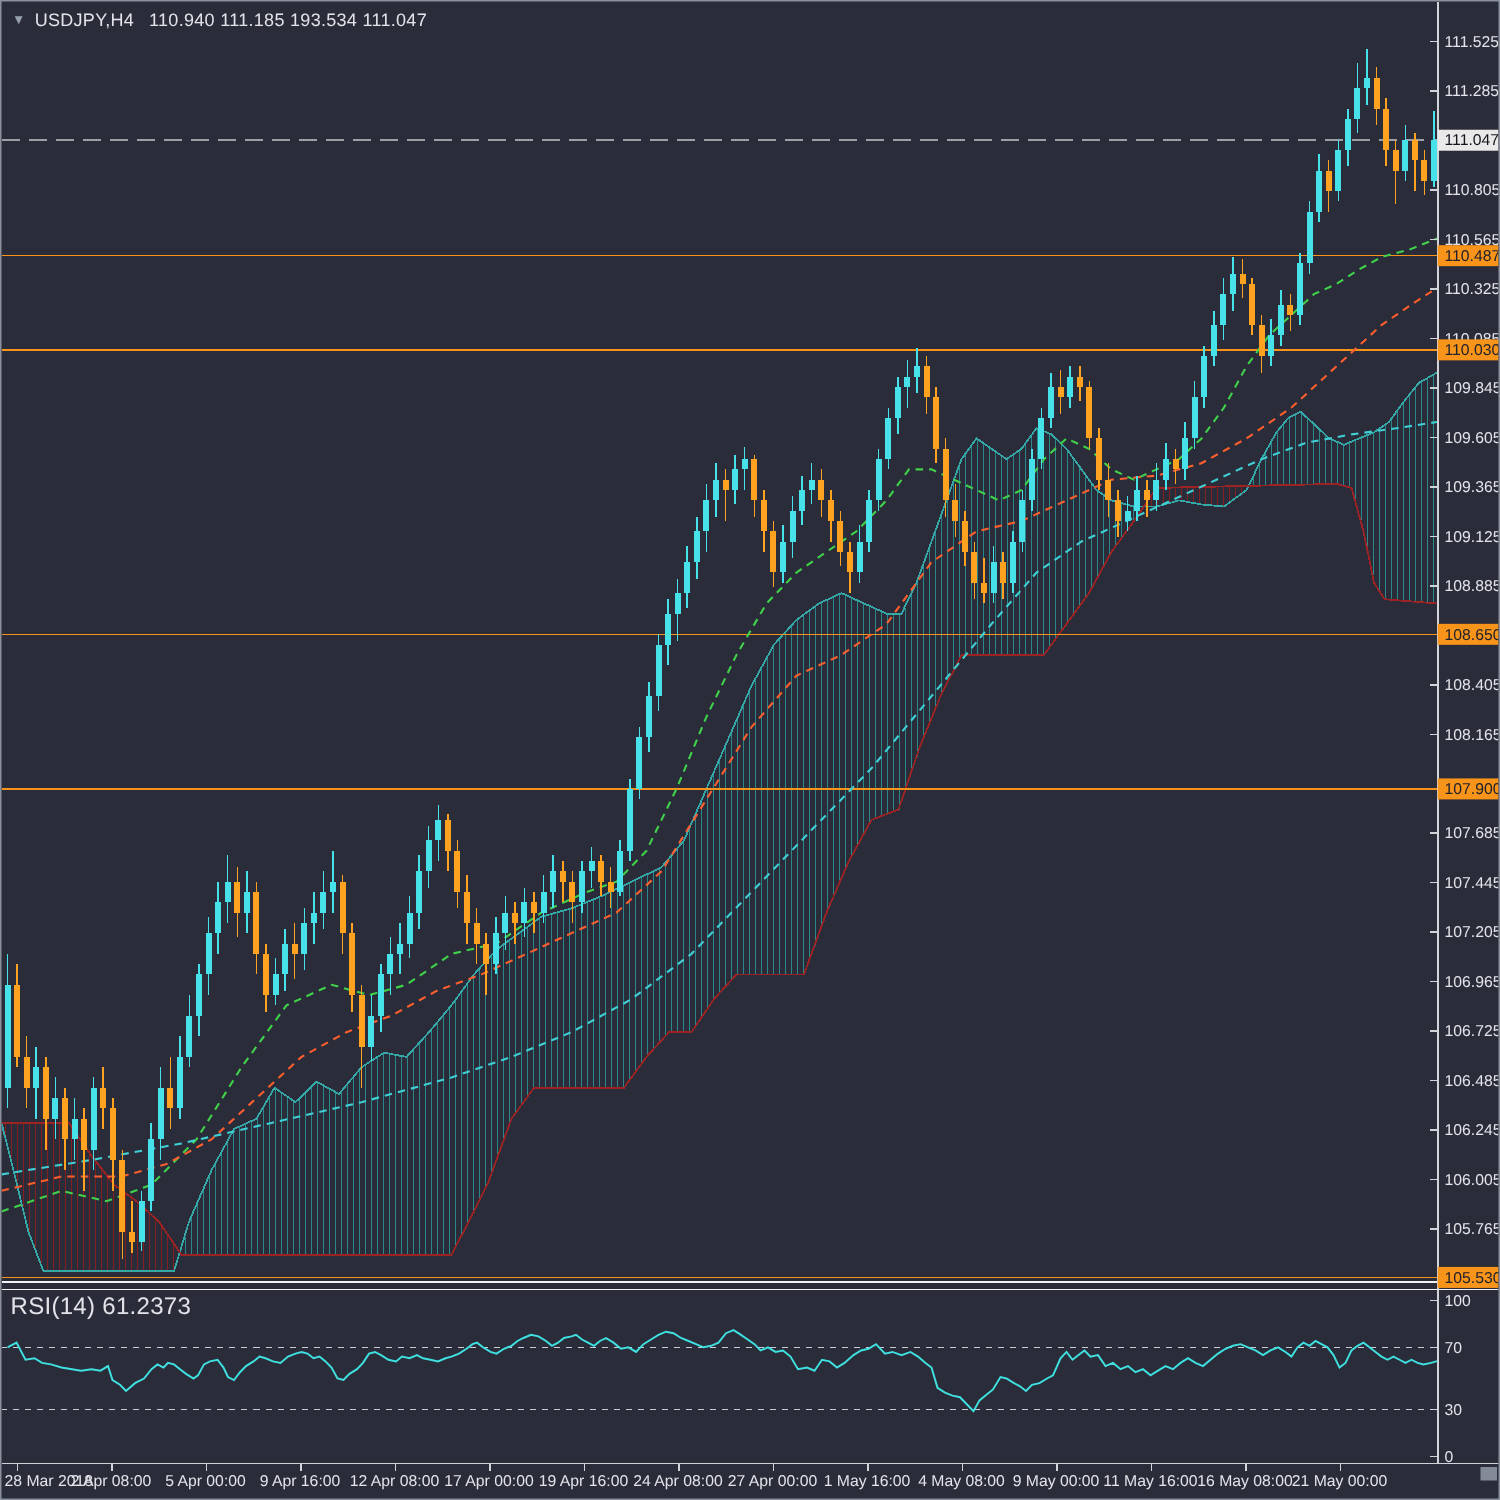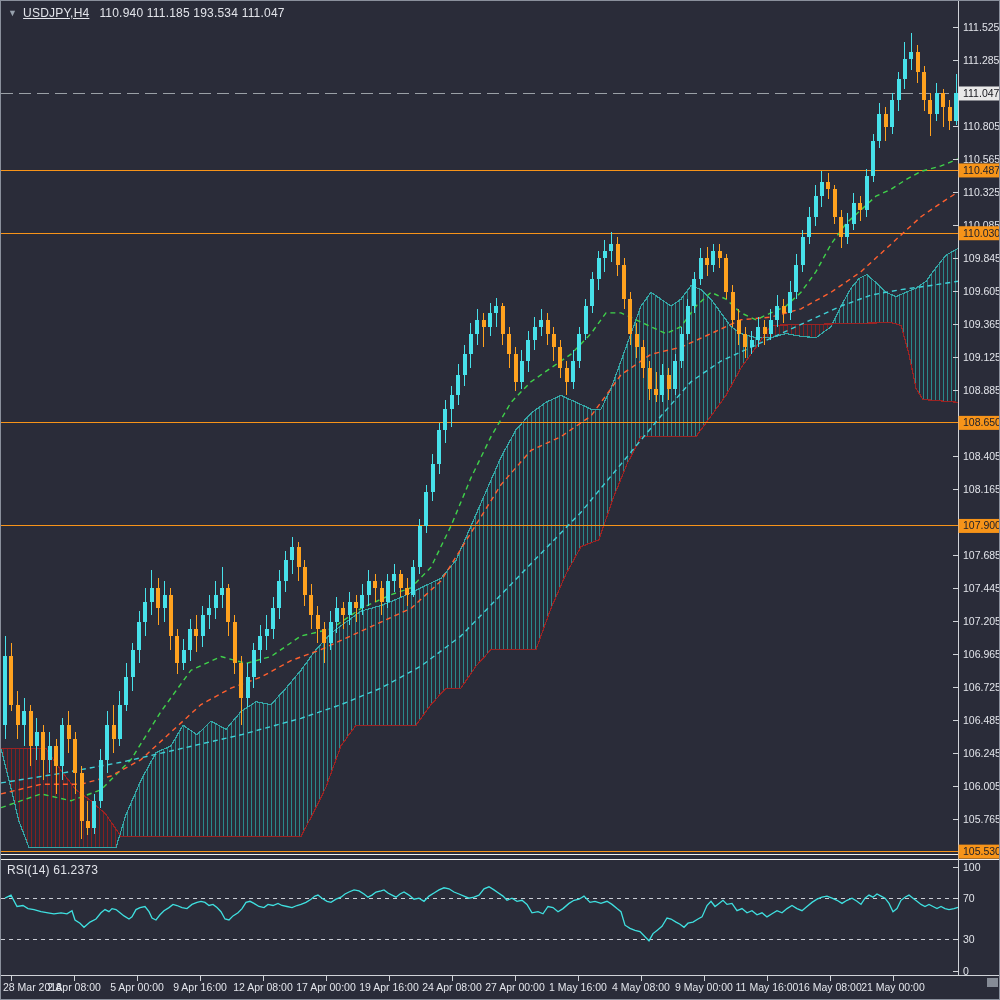--- a/index.html
+++ b/index.html
@@ -5,22 +5,22 @@
   html,body{margin:0;padding:0;background:#1a1b22;}
   #window{
     position:relative;width:998px;height:998px;
     background:#2a2c39;border:1px solid #8a909c;overflow:hidden;
     font-family:"Liberation Sans",sans-serif;
   }
   #chart-canvas{position:absolute;left:0;top:0;}
   .overlay-label{position:absolute;color:#e2e4ea;font-size:12px;letter-spacing:0.2px;}
   #title-bar{left:7px;top:5px;}
   #title-bar .marker{color:#97a1ad;font-size:9px;margin-right:6px;vertical-align:1px;}
-  #title-bar .sym{margin-right:10px;text-decoration:underline;}
-  #rsi-label{left:6px;top:862px;font-size:12px;text-align:right;}
+  #title-bar .sym{margin-right:10px;}
+  #rsi-label{left:6px;top:862px;font-size:16px;text-align:right;}
   svg text{font-family:"Liberation Sans",sans-serif;}
 </style>
 </head>
 <body>
 
 <div id="window">
   <svg id="chart-canvas" width="998" height="998" viewBox="0 0 998 998">
       <g>
         <g shape-rendering="crispEdges">
           <line x1="2.5" y1="747.5612903225799" x2="2.5" y2="755.4629032258064" stroke="#8c1f1f" stroke-width="1" opacity="0.9"></line>

